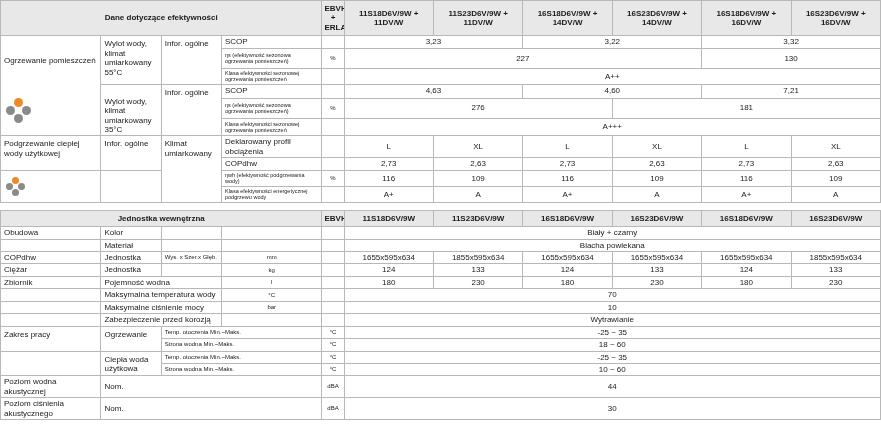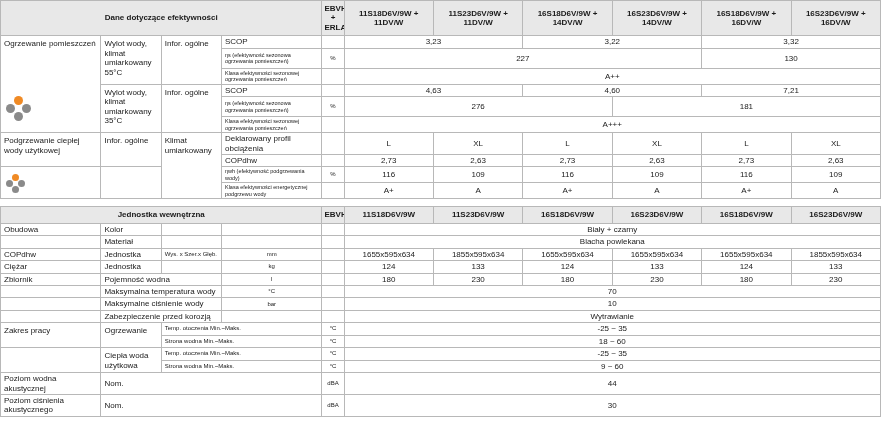--- a/index.html
+++ b/index.html
@@ -89,21 +89,21 @@
       <td>EBVH + ERLA</td>
       <td>11S18D6V/9W + 11DV/W</td>
       <td>11S23D6V/9W + 11DV/W</td>
       <td>16S18D6V/9W + 14DV/W</td>
       <td>16S23D6V/9W + 14DV/W</td>
       <td>16S18D6V/9W + 16DV/W</td>
       <td>16S23D6V/9W + 16DV/W</td>
     </tr>
 
     <tr>
-      <td rowspan="3" class="lbl nobord-b" style="vertical-align:top;padding-top:3px">Ogrzewanie pomieszczeń</td>
+      <td rowspan="3" class="lbl nobord-b" style="vertical-align:top;padding-top:20px">Ogrzewanie pomieszczeń</td>
       <td rowspan="3" class="lbl" style="vertical-align:top;padding-top:3px">Wylot wody, klimat umiarkowany 55°C</td>
       <td rowspan="3" class="lbl" style="vertical-align:top;padding-top:3px">Infor. ogólne</td>
       <td class="lbl">SCOP</td>
       <td class="ctr"></td>
       <td class="ctr" colspan="2">3,23</td>
       <td class="ctr" colspan="2">3,22</td>
       <td class="ctr" colspan="2">3,32</td>
     </tr>
     <tr>
       <td class="lbl mini" style="height:20px">ηs (efektywność sezonowa ogrzewania pomieszczeń)</td>
@@ -119,21 +119,21 @@
 
     <tr>
       <td rowspan="3" class="nobord-t nobord-b">
         <span class="logo">
             <i class="c1"></i>
             <i class="c2"></i>
             <i class="c3"></i>
             <i class="c4"></i>
           </span>
       </td>
-      <td rowspan="3" class="lbl" style="vertical-align:top;padding-top:3px">Wylot wody, klimat umiarkowany 35°C</td>
+      <td rowspan="3" class="lbl" style="vertical-align:top;padding-top:12px">Wylot wody, klimat umiarkowany 35°C</td>
       <td rowspan="3" class="lbl" style="vertical-align:top;padding-top:3px">Infor. ogólne</td>
       <td class="lbl">SCOP</td>
       <td class="ctr"></td>
       <td class="ctr" colspan="2">4,63</td>
       <td class="ctr" colspan="2">4,60</td>
       <td class="ctr" colspan="2">7,21</td>
     </tr>
     <tr>
       <td class="lbl mini" style="height:20px">ηs (efektywność sezonowa ogrzewania pomieszczeń)</td>
       <td class="ctr tiny">%</td>
@@ -286,21 +286,21 @@
     </tr>
     <tr>
       <td class="lbl"></td>
       <td class="lbl" colspan="2">Maksymalna temperatura wody</td>
       <td class="ctr tiny">°C</td>
       <td class="ctr tiny"></td>
       <td class="ctr" colspan="6">70</td>
     </tr>
     <tr>
       <td class="lbl"></td>
-      <td class="lbl" colspan="2">Maksymalne ciśnienie wody</td>
+      <td class="lbl" colspan="2">Maksymalne ciśnienie mocy</td>
       <td class="ctr tiny">bar</td>
       <td class="ctr tiny"></td>
       <td class="ctr" colspan="6">10</td>
     </tr>
     <tr>
       <td class="lbl"></td>
       <td class="lbl" colspan="2">Zabezpieczenie przed korozją</td>
       <td class="ctr tiny"></td>
       <td class="ctr tiny"></td>
       <td class="ctr" colspan="6">Wytrawianie</td>
@@ -321,21 +321,21 @@
     <tr>
       <td rowspan="2"></td>
       <td rowspan="2" class="lbl" style="vertical-align:top;padding-top:3px">Ciepła woda użytkowa</td>
       <td class="lbl tiny" colspan="2">Temp. otoczenia  Min.~Maks.</td>
       <td class="ctr tiny">°C</td>
       <td class="ctr" colspan="6">-25 ~ 35</td>
     </tr>
     <tr>
       <td class="lbl tiny" colspan="2">Strona wodna  Min.~Maks.</td>
       <td class="ctr tiny">°C</td>
-      <td class="ctr" colspan="6">9 ~ 60</td>
+      <td class="ctr" colspan="6">10 ~ 60</td>
     </tr>
 
     <tr>
       <td class="lbl">Poziom wodna akustycznej</td>
       <td class="lbl" colspan="3">Nom.</td>
       <td class="ctr tiny">dBA</td>
       <td class="ctr" colspan="6">44</td>
     </tr>
     <tr>
       <td class="lbl">Poziom ciśnienia akustycznego</td>

